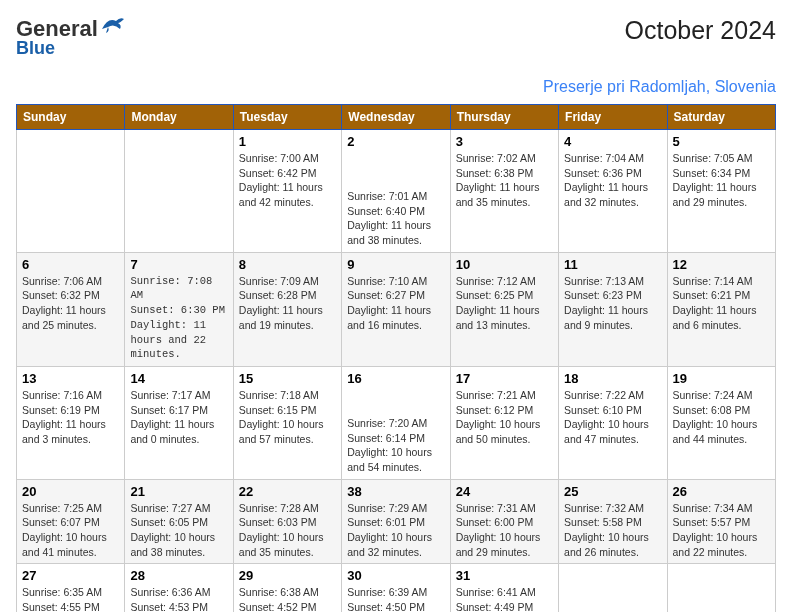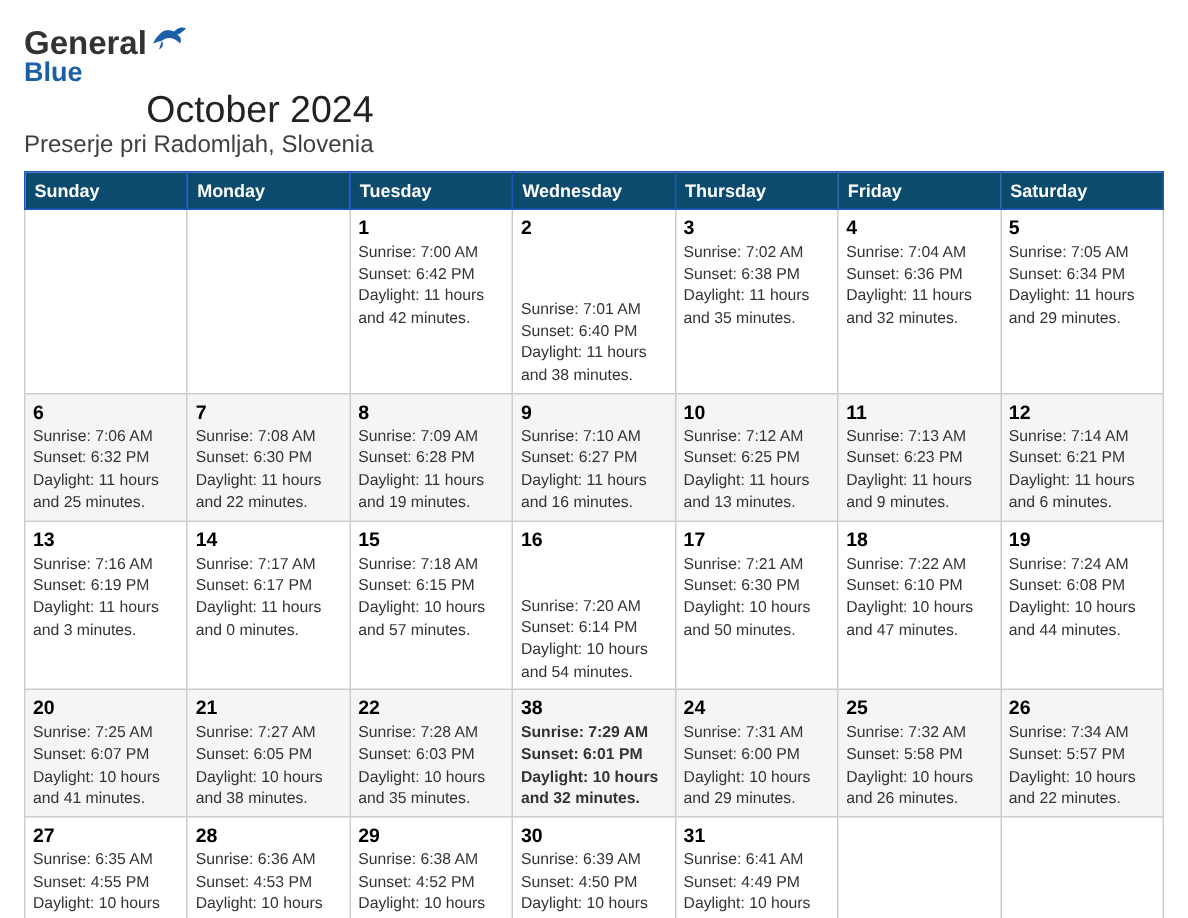--- a/index.html
+++ b/index.html
@@ -8,46 +8,46 @@
       background: #fff;
       width: 792px;
       min-height: 612px;
       padding: 16px;
     }
     .header {
       display: flex;
       align-items: flex-start;
       justify-content: space-between;
       margin-bottom: 8px;
-      flex-direction: column;
     }
     .logo {
       display: flex;
       flex-direction: column;
       align-items: flex-start;
     }
     .title-block {
       text-align: right;
     }
     .month-title {
       font-size: 25px;
       font-weight: normal;
       color: #222;
     }
     .location {
       font-size: 16px;
-      color: #404040;
+      color: #3b82f6;
+      margin-top: 33px;
     }
     .calendar {
       width: 100%;
       border-collapse: collapse;
       font-size: 11px;
     }
     .calendar th {
-      background: #0c4a6e;
+      background: #a16207;
       color: #fff;
       text-align: left;
       padding: 5px 6px;
       font-size: 12px;
       font-weight: bold;
       border: 1px solid #2255bb;
     }
     .calendar td {
       vertical-align: top;
       border: 1px solid #ccc;
@@ -146,21 +146,21 @@
       </tr>
       <tr>
         <td>
           <span class="day-num">6</span>
           <div class="day-info" style="white-space: pre-line;">Sunrise: 7:06 AM
 Sunset: 6:32 PM
 Daylight: 11 hours and 25 minutes.</div>
         </td>
         <td>
           <span class="day-num">7</span>
-          <div class="day-info" style="white-space: pre-line;">Sunrise: 7:08 AM
+          <div class="day-info" style="white-space: pre-line; font-family: Liberation Mono, monospace;">Sunrise: 7:08 AM
 Sunset: 6:30 PM
 Daylight: 11 hours and 22 minutes.</div>
         </td>
         <td>
           <span class="day-num">8</span>
           <div class="day-info" style="white-space: pre-line;">Sunrise: 7:09 AM
 Sunset: 6:28 PM
 Daylight: 11 hours and 19 minutes.</div>
         </td>
         <td>
@@ -209,21 +209,21 @@
         </td>
         <td>
           <span class="day-num">16</span>
           <div class="day-info" style="white-space: pre-line; margin-top: 30px;">Sunrise: 7:20 AM
 Sunset: 6:14 PM
 Daylight: 10 hours and 54 minutes.</div>
         </td>
         <td>
           <span class="day-num">17</span>
           <div class="day-info" style="white-space: pre-line;">Sunrise: 7:21 AM
-Sunset: 6:30 PM
+Sunset: 6:12 PM
 Daylight: 10 hours and 50 minutes.</div>
         </td>
         <td>
           <span class="day-num">18</span>
           <div class="day-info" style="white-space: pre-line;">Sunrise: 7:22 AM
 Sunset: 6:10 PM
 Daylight: 10 hours and 47 minutes.</div>
         </td>
         <td>
           <span class="day-num">19</span>
@@ -246,21 +246,21 @@
 Daylight: 10 hours and 38 minutes.</div>
         </td>
         <td>
           <span class="day-num">22</span>
           <div class="day-info" style="white-space: pre-line;">Sunrise: 7:28 AM
 Sunset: 6:03 PM
 Daylight: 10 hours and 35 minutes.</div>
         </td>
         <td>
           <span class="day-num">38</span>
-          <div class="day-info" style="white-space: pre-line; font-weight: bold;">Sunrise: 7:29 AM
+          <div class="day-info" style="white-space: pre-line;">Sunrise: 7:29 AM
 Sunset: 6:01 PM
 Daylight: 10 hours and 32 minutes.</div>
         </td>
         <td>
           <span class="day-num">24</span>
           <div class="day-info" style="white-space: pre-line;">Sunrise: 7:31 AM
 Sunset: 6:00 PM
 Daylight: 10 hours and 29 minutes.</div>
         </td>
         <td>

